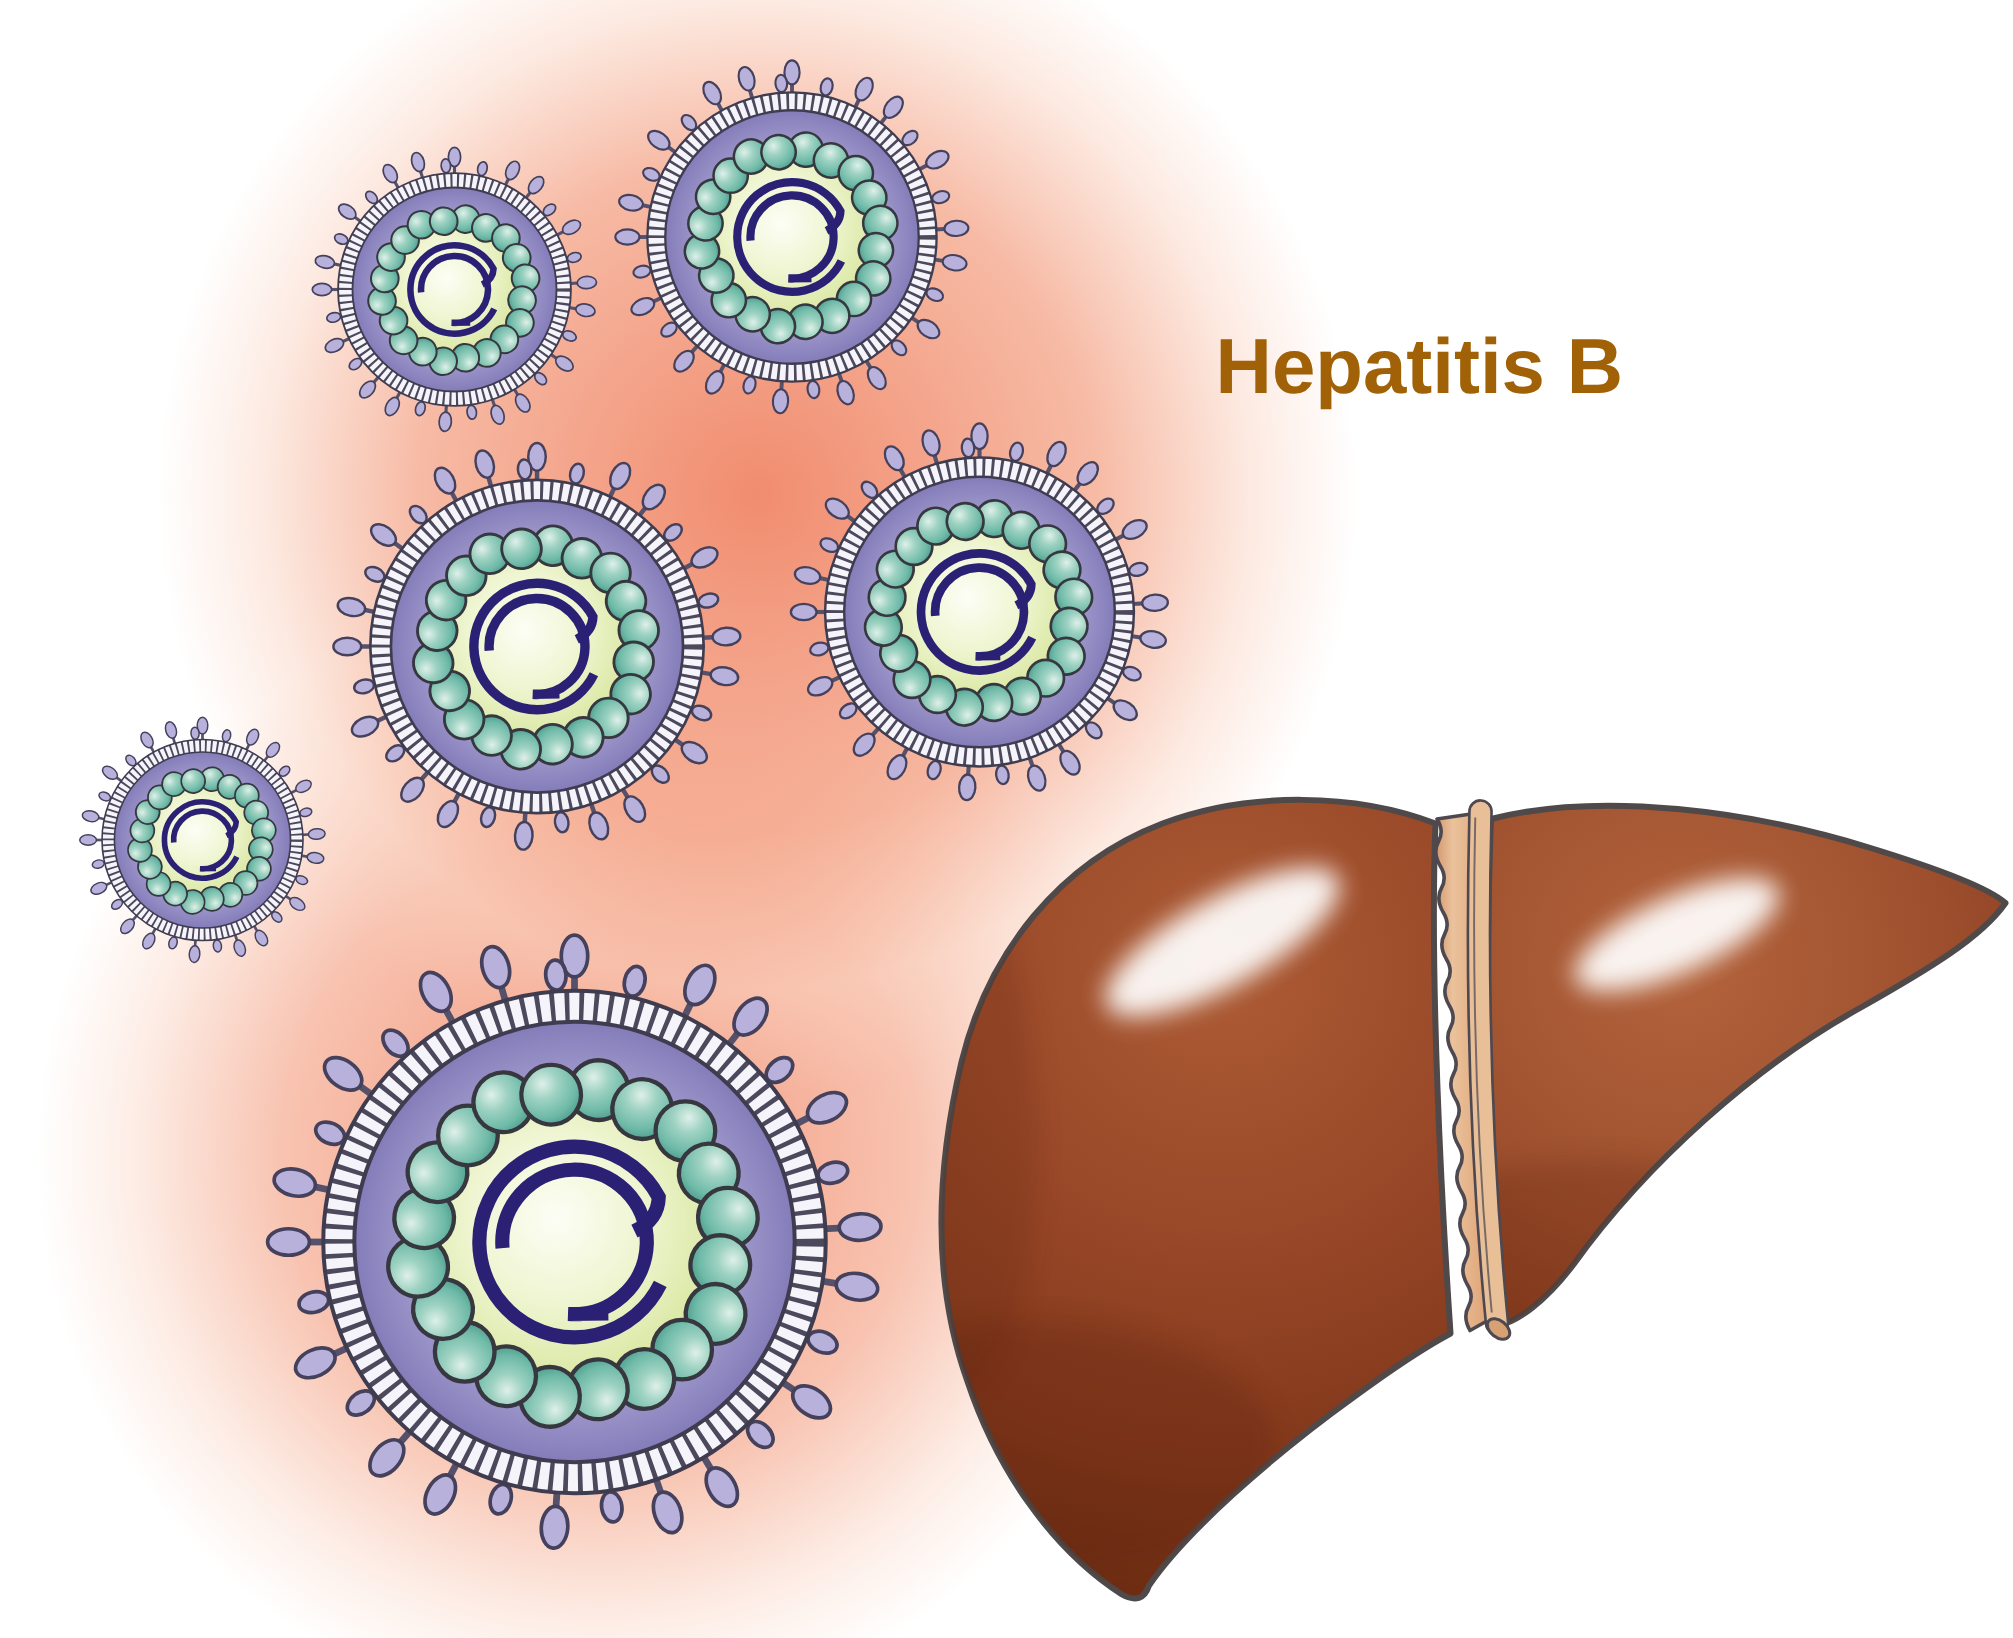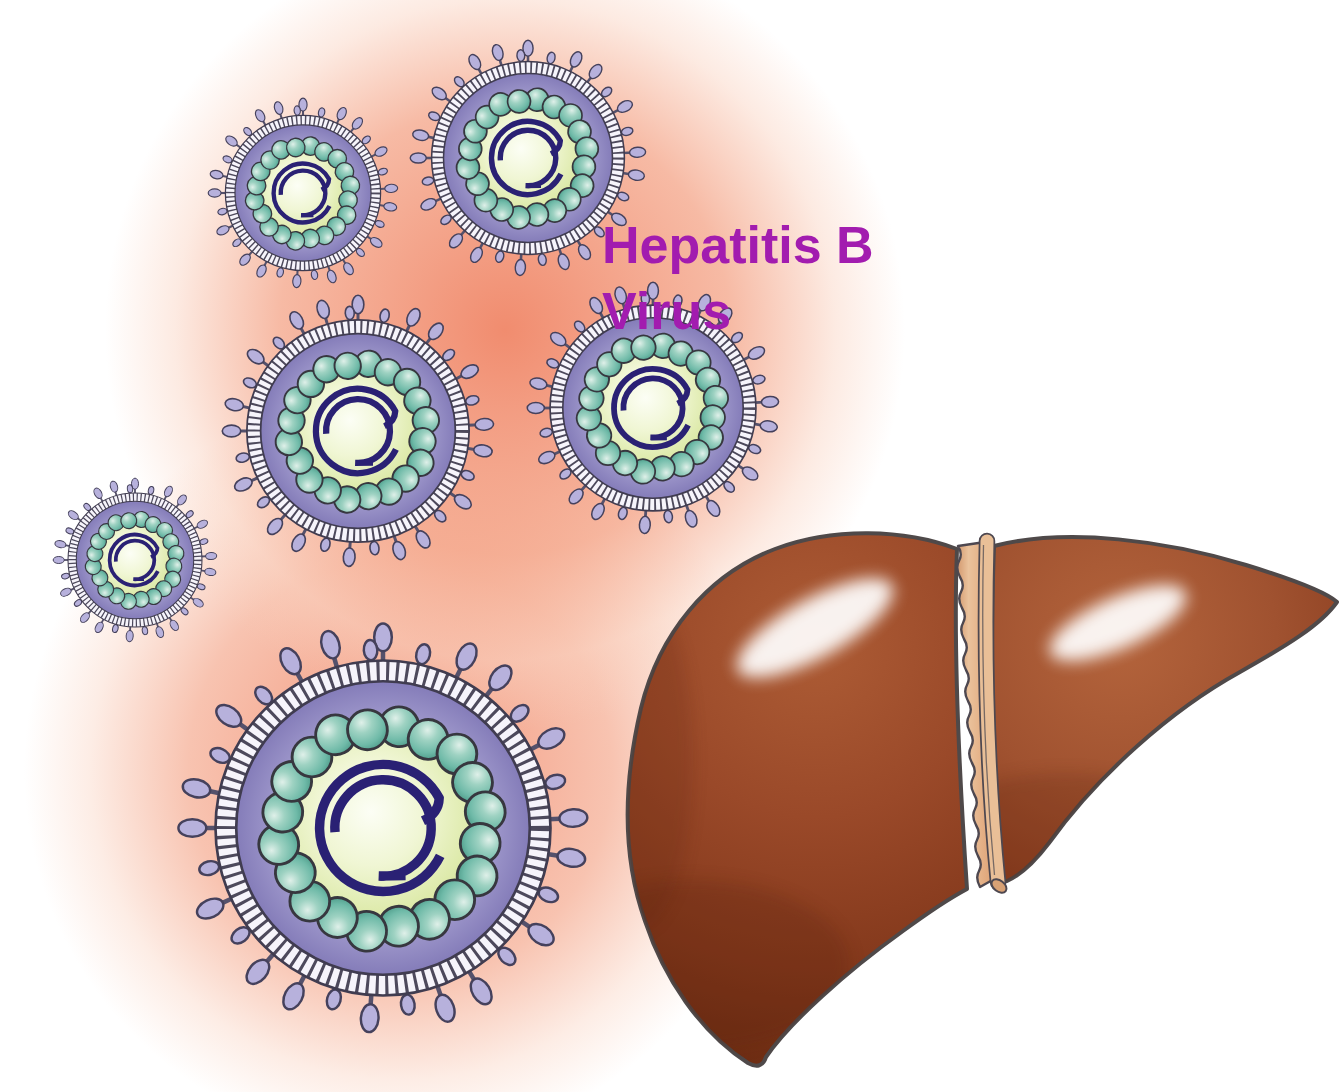--- a/index.html
+++ b/index.html
@@ -8,22 +8,22 @@
   .glow{position:absolute;inset:0;
     background:
       radial-gradient(circle 500px at 505px 330px,
         rgba(240,134,103,0.95) 0%, rgba(244,163,134,0.75) 45%,
         rgba(250,209,190,0.45) 66%, rgba(255,255,255,0) 80%),
       radial-gradient(circle 470px at 400px 770px,
         rgba(240,134,103,0.88) 0%, rgba(244,163,134,0.65) 45%,
         rgba(250,209,190,0.4) 66%, rgba(255,255,255,0) 80%);
   }
   svg.scene{position:absolute;left:0;top:0;}
-  .title{position:absolute;left:602px;top:212px;width:480px;text-align:left;
-         color:#a21caf;font-weight:bold;font-size:52px;line-height:66px;}
+  .title{position:absolute;left:602px;top:212px;width:480px;text-align:right;
+         color:#a16207;font-weight:bold;font-size:52px;line-height:66px;}
   
   .spike-stem{stroke:#55516b;stroke-width:2.2;}
   .spike-head{fill:#b7b1dc;stroke:#45415c;stroke-width:1.2;}
   .memb-band{fill:none;stroke:#f6f4fb;stroke-width:10;}
   .memb-ticks{fill:none;stroke:#4d495c;stroke-width:10;stroke-dasharray:1.5 3.2;}
   .memb-edge{fill:none;stroke:#403c50;stroke-width:1.3;}
   .dna{fill:none;stroke:#2a2174;stroke-width:4.6;}
   .liver-outline{stroke:#4f4949;stroke-width:4;stroke-linejoin:round;}
 </style>
 </head>
@@ -213,16 +213,15 @@
         <path d="M 987 541 C 984 660 988 780 998 882" fill="none" stroke="#4e4850" stroke-width="16.5" stroke-linecap="round"></path>
         <path d="M 987 541 C 984 660 988 780 998 882" fill="none" stroke="#e9bf97" stroke-width="13" stroke-linecap="round"></path>
         <path d="M 983.5 545 C 981 660 985 775 994.5 875" fill="none" stroke="#5a5458" stroke-width="1.3" opacity="0.8"></path>
         <ellipse cx="999" cy="886" rx="8.5" ry="5.5" transform="rotate(38 999 886)" fill="#d8a174" stroke="#4e4850" stroke-width="2"></ellipse>
       </g>
     </g>
   </svg>
 
   <div class="title">
     <div>Hepatitis B</div>
-    <div>Virus</div>
   </div>
 
 </div>
 
 </body></html>

